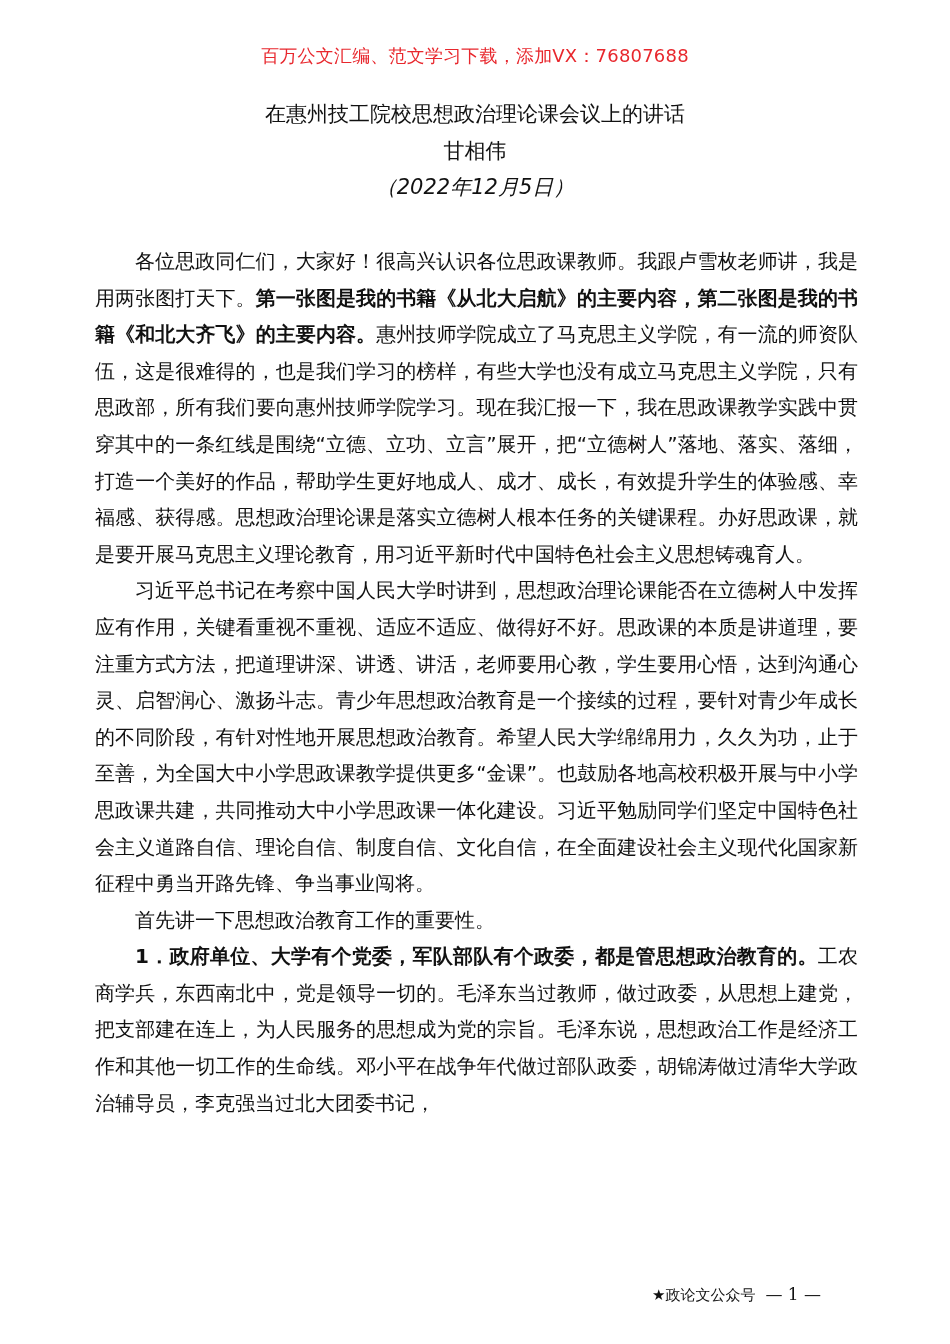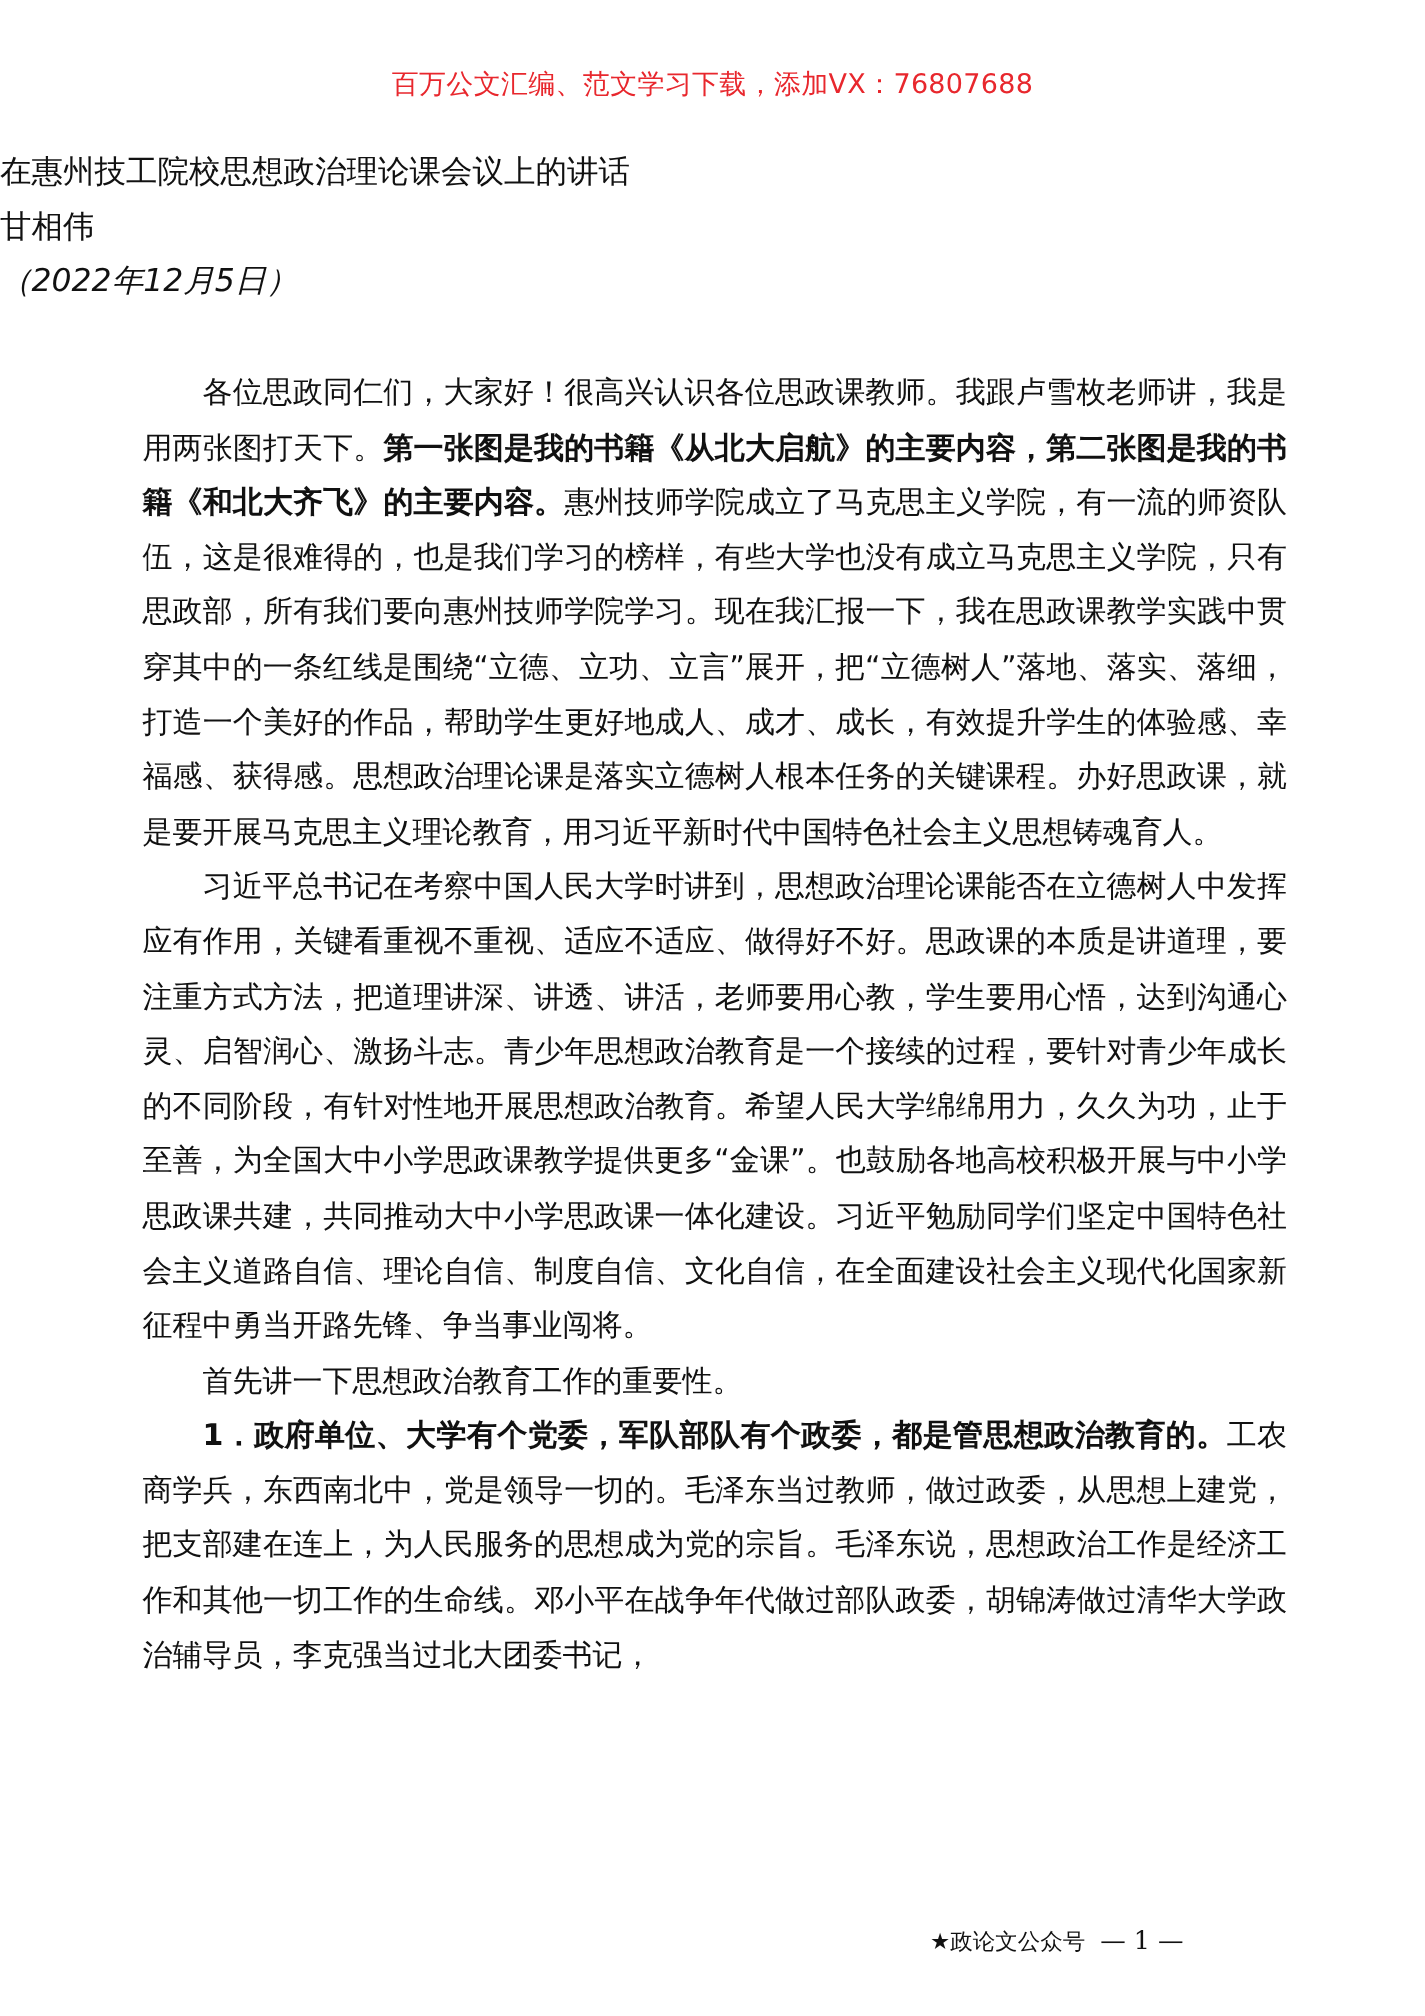--- a/index.html
+++ b/index.html
@@ -1,28 +1,28 @@
 <!DOCTYPE html>
 <html><head>
 <meta charset="utf-8">
 <style>
   html, body { margin: 0; padding: 0; background: #ffffff; }
   body { width: 950px; height: 1344px; position: relative; overflow: hidden;
          font-family: "DejaVu Sans", "Liberation Sans", sans-serif; color: #111; }
   .header-note { position: absolute; top: 44px; left: 0; width: 950px; text-align: center;
                  font-size: 18px; color: #e8272d; letter-spacing: 0.2px; }
-  .title { position: absolute; left: 0; width: 950px; text-align: left; font-size: 21px; color: #111; }
+  .title { position: absolute; left: 0; width: 950px; text-align: center; font-size: 21px; color: #111; }
   .t1 { top: 100px; }
   .t2 { top: 137px; }
   .t3 { top: 173px; font-style: italic; }
   .body-text { position: absolute; top: 243px; left: 95px; width: 763px;
                font-size: 20px; line-height: 36.6px; text-align: justify; }
   .body-text p { margin: 0; text-indent: 2em; }
   .body-text b { font-weight: bold; }
-  .footer { position: absolute; top: 1284px; left: 620px; font-size: 15px; color: #111; white-space: nowrap; }
+  .footer { position: absolute; top: 1284px; left: 652px; font-size: 15px; color: #111; white-space: nowrap; }
   .footer .pg { font-family: "DejaVu Serif", "Liberation Serif", serif; font-size: 17px; margin-left: 10px; }
 </style>
 </head>
 <body>
 
 <div class="header-note">百万公文汇编、范文学习下载，添加VX：76807688</div>
 
 <div class="title t1">在惠州技工院校思想政治理论课会议上的讲话</div>
 <div class="title t2">甘相伟</div>
 <div class="title t3">（2022年12月5日）</div>

